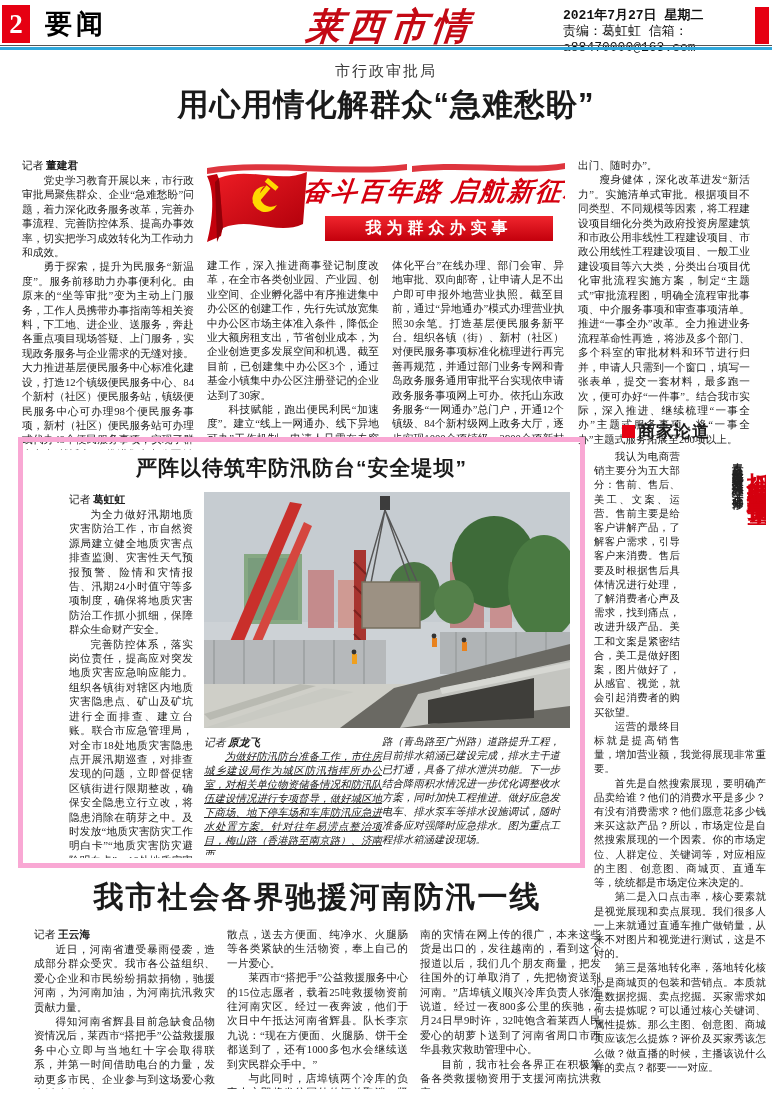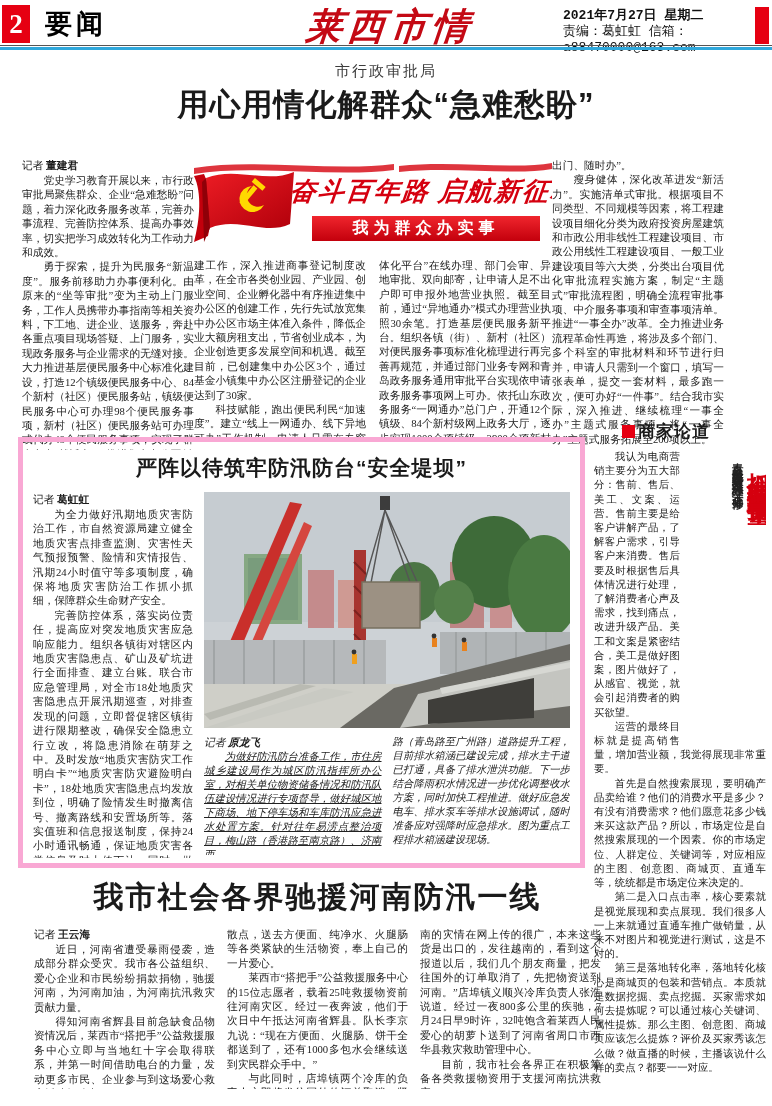--- a/index.html
+++ b/index.html
@@ -23,21 +23,21 @@
   .dateblock .d1{font-weight:bold;}
   .hdr-redbar{position:absolute;left:755px;top:7px;width:14px;height:37px;background:#e60012;}
   .rule-black{position:absolute;left:0;top:45px;width:772px;height:1px;background:#555;}
   .rule-cyan{position:absolute;left:0;top:47px;width:772px;height:3px;background:#2fa8dc;}
   
   .main-art{position:absolute;left:22px;top:62px;width:728px;height:374px;}
   .kicker{text-align:center;font-size:15px;color:#3c3c3c;letter-spacing:2px;
     font-family:"Liberation Sans",sans-serif;}
   .headline1{text-align:center;font-size:31px;font-weight:bold;letter-spacing:1px;
     font-family:"Liberation Sans",sans-serif;margin:3px 0 11px;}
-  .cols{display:flex;height:292px;overflow:hidden;margin-top:32px;}
+  .cols{display:flex;gap:13px;height:292px;overflow:hidden;margin-top:32px;}
   .ncol{width:172px;height:292px;overflow:hidden;}
   .midwrap{width:358px;}
   .midcols{display:flex;gap:13px;height:184px;overflow:hidden;margin-top:6px;}
   .midcols .ncol{height:184px;}
   .bodytxt{font-size:10.7px;line-height:14.4px;text-align:justify;color:#1b1b1b;}
   .bodytxt p{margin:0;}
   .bodytxt p.ind{text-indent:2em;}
   .byline{font-size:10.7px;line-height:15px;margin:0 0 1px;}
   .byline b{font-family:"Liberation Sans",sans-serif;}
   
@@ -47,24 +47,24 @@
     white-space:nowrap;transform:skewX(-6deg);}
   .banner .sub{position:absolute;left:118px;top:58px;width:228px;height:25px;
     background:linear-gradient(180deg,#f0252d,#c3000c);color:#fff;font-weight:bold;
     font-size:16px;letter-spacing:5px;display:flex;align-items:center;justify-content:center;
     font-family:"Liberation Sans",sans-serif;}
   
   .floodbox{position:absolute;left:18px;top:437px;width:567px;height:431px;
     border:5px solid #f9a8d4;padding:8px 10px 6px;}
   .headline2{text-align:center;font-size:21px;font-weight:bold;letter-spacing:1px;
     font-family:"Liberation Sans",sans-serif;margin:4px 0 10px;}
-  .floodflex{display:flex;gap:11px;}
+  .floodflex{display:flex;gap:11px;margin-left:36px;}
   .floodleft{width:168px;height:366px;overflow:hidden;}
   .floodright{width:366px;}
-  .caption{display:flex;gap:11px;margin-top:7px;height:120px;overflow:hidden;}
+  .caption{display:flex;margin-top:7px;height:120px;overflow:hidden;}
   .capcol{width:178px;font-style:italic;font-size:10.4px;line-height:14px;text-align:justify;color:#222;}
   .capcol p{margin:0;}
   .capcol p.ind{text-indent:2em;text-decoration:underline;}
   
   .henan{position:absolute;left:18px;top:877px;width:567px;height:229px;overflow:hidden;margin-left:16px;}
   .headline3{text-align:center;font-size:30px;font-weight:bold;letter-spacing:2px;
     font-family:"Liberation Sans",sans-serif;margin:0 0 9px;}
   .hcols{display:flex;gap:12px;height:162px;overflow:hidden;}
   .hcol{width:181px;height:162px;overflow:hidden;}
   

